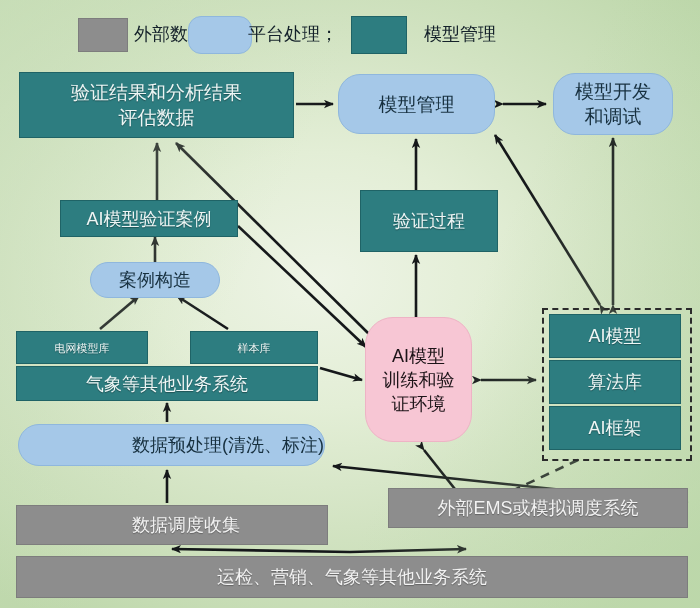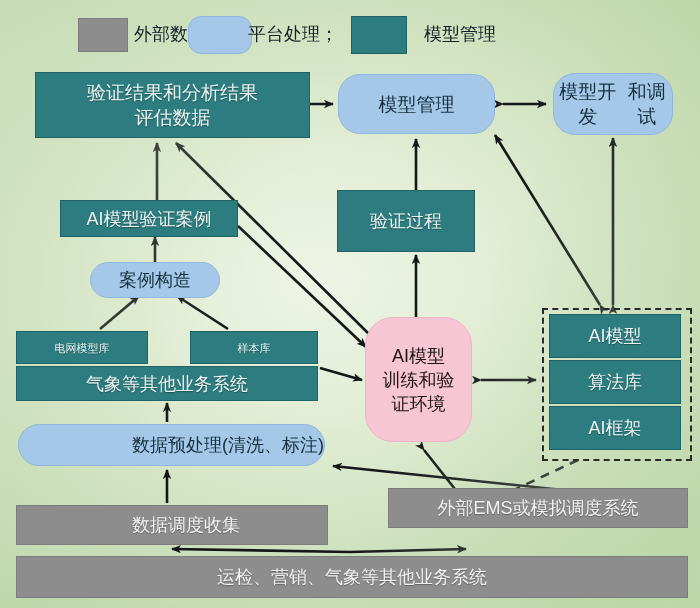--- a/index.html
+++ b/index.html
@@ -91,39 +91,39 @@
       <line x1="350" y1="552" x2="172" y2="549" marker-end="url(#ah)"></line>
 
       <line x1="350" y1="552" x2="466" y2="549" marker-end="url(#ah)"></line>
     </g>
 
     <g stroke="#15181a" stroke-width="2.6" fill="none" stroke-dasharray="9 7">
       <line x1="578" y1="460" x2="486" y2="503" marker-end="url(#ah)"></line>
     </g>
   </svg>
 
-  <div class="node teal t1" style="left:19px;top:72px;width:275px;height:66px;flex-direction:column;margin-left:16px;">
+  <div class="node teal t1" style="left:19px;top:72px;width:275px;height:66px;flex-direction:column;">
     <span>验证结果和分析结果</span>
     <span>评估数据</span>
   </div>
 
   <div class="node blue pill t1" style="left:338px;top:74px;width:157px;height:60px;">
     <span>模型管理</span>
   </div>
 
-  <div class="node blue pill t1" style="left:553px;top:73px;width:120px;height:62px;flex-direction:row;">
+  <div class="node blue pill t1" style="left:553px;top:73px;width:120px;height:62px;flex-direction:column;">
     <span>模型开发</span>
     <span>和调试</span>
   </div>
 
   <div class="node teal t2" style="left:60px;top:200px;width:178px;height:37px;">
     <span>AI模型验证案例</span>
   </div>
 
-  <div class="node teal t2" style="left:337px;top:190px;width:138px;height:62px;flex-direction:column;">
+  <div class="node teal t2" style="left:360px;top:190px;width:138px;height:62px;flex-direction:column;">
     <span>验证过程</span>
   </div>
 
   <div class="node blue pill t2" style="left:90px;top:262px;width:130px;height:36px;">
     <span>案例构造</span>
   </div>
 
   <div class="node teal t3" style="left:16px;top:331px;width:132px;height:33px;">
     <span>电网模型库</span>
   </div>

